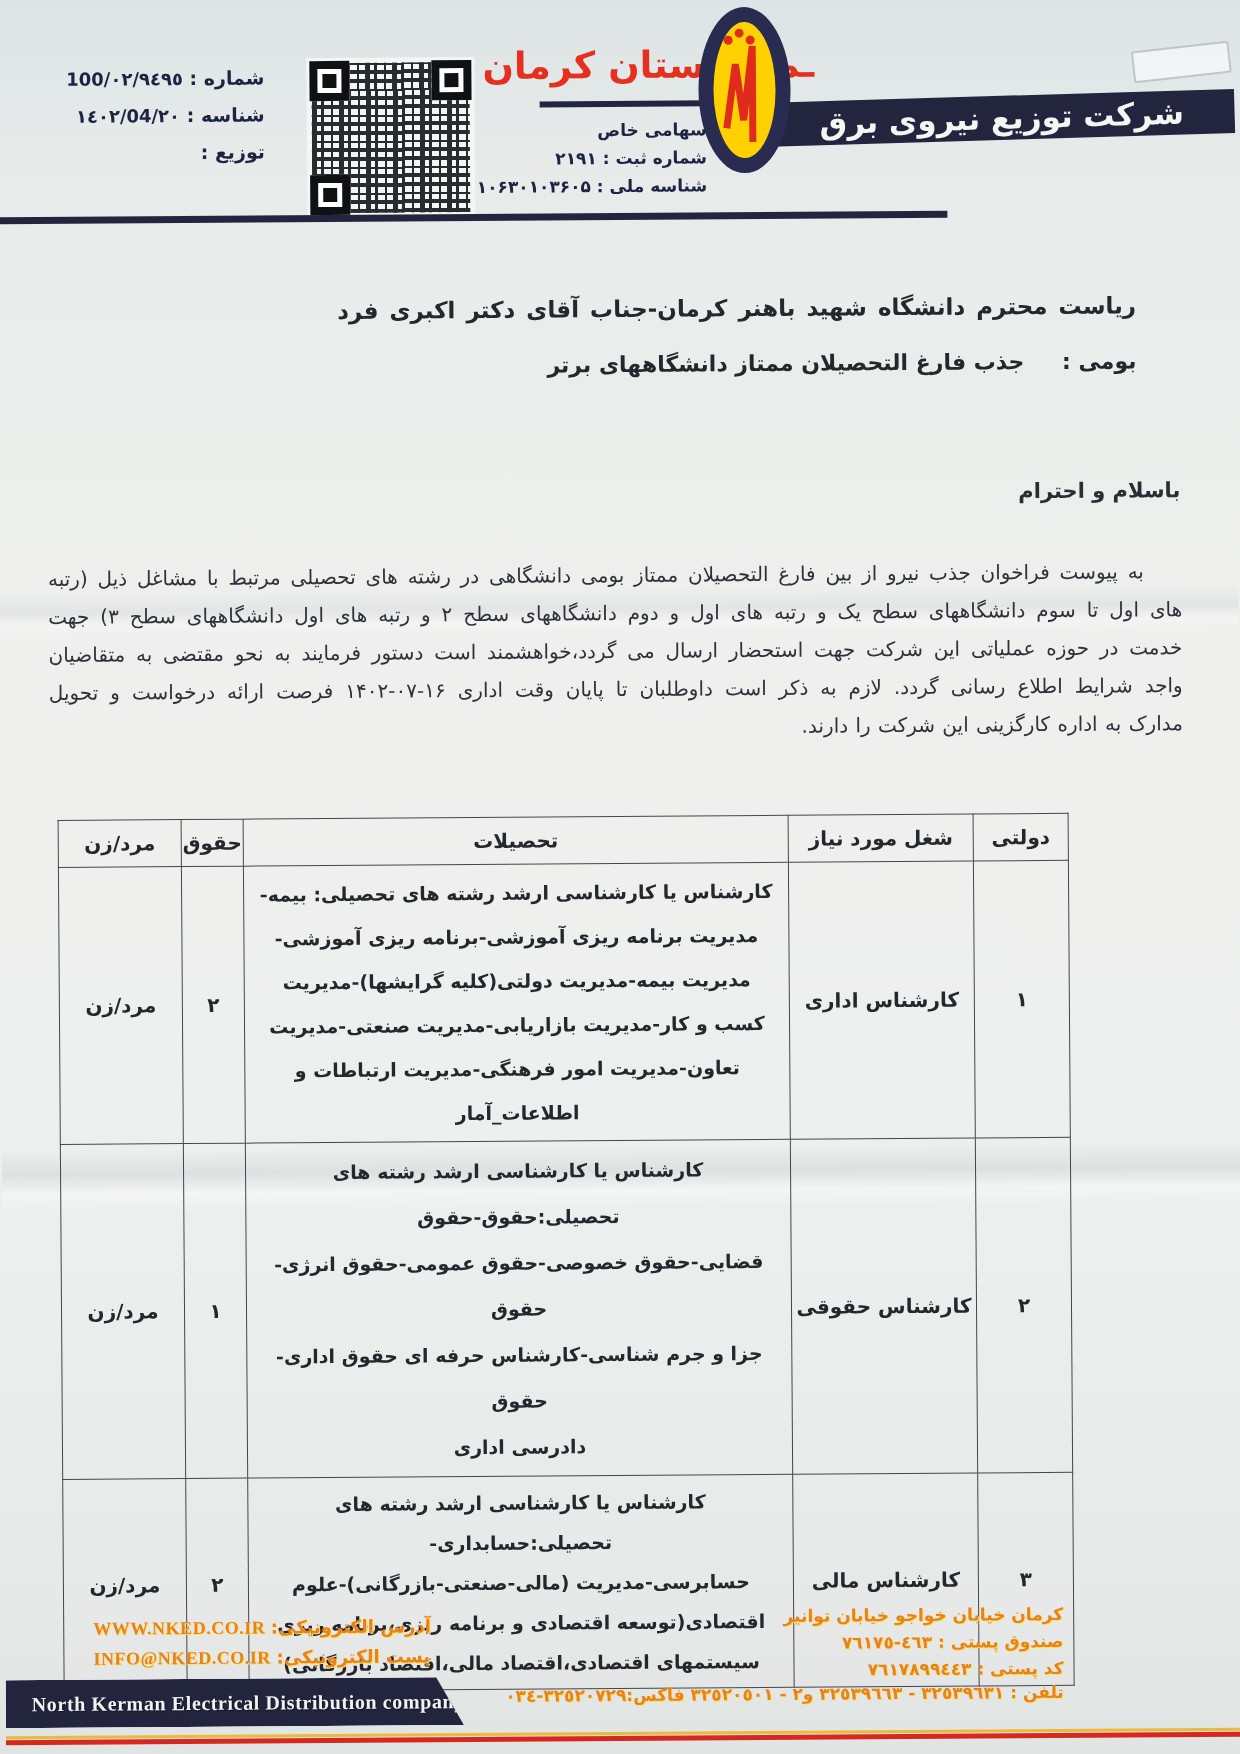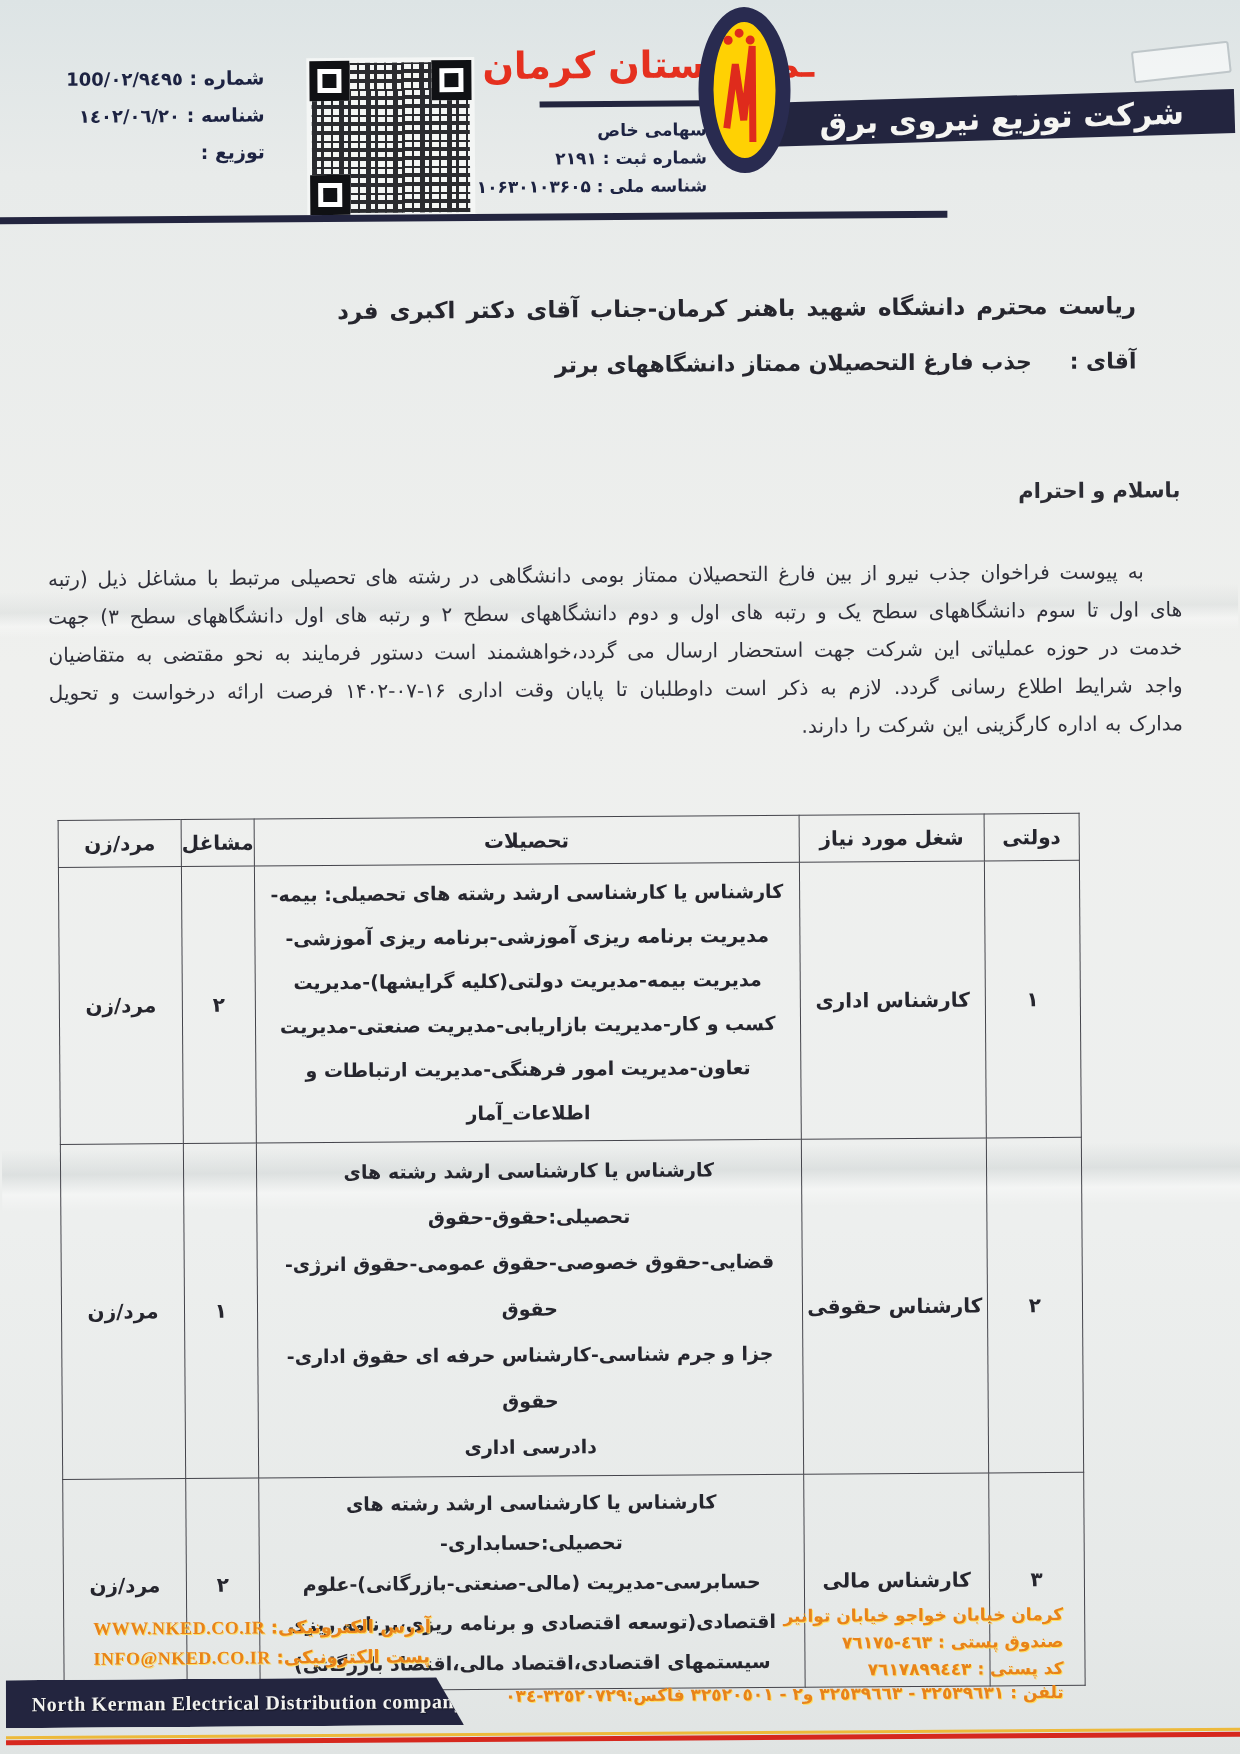--- a/index.html
+++ b/index.html
@@ -89,21 +89,21 @@
     <div class="fold f2"></div>
     <div class="tape"></div>
 
     <div class="meta">
       <div class="row">
         <span>شماره :</span>
         <span class="val">100/٠٢/٩٤٩٥</span>
       </div>
       <div class="row">
         <span>شناسه :</span>
-        <span class="val">١٤٠٢/٠٦/٢٠</span>
+        <span class="val">١٤٠٢/04/٢٠</span>
       </div>
       <div class="row">
         <span>توزیع :</span>
       </div>
     </div>
 
     <div class="qr">
       <div class="noise"></div>
       <div class="fp tl"></div>
       <div class="fp tr"></div>
@@ -125,21 +125,21 @@
     </div>
     <div class="company-sub">
       <div>سهامی خاص</div>
       <div>شماره ثبت : ۲۱۹۱</div>
       <div>شناسه ملی : ۱۰۶۳۰۱۰۳۶۰۵</div>
     </div>
     <div class="nav-rule"></div>
 
     <div class="recipient rtl">ریاست محترم دانشگاه شهید باهنر کرمان-جناب آقای دکتر اکبری فرد</div>
     <div class="subject rtl">
-      <span class="lbl">آقای :</span>
+      <span class="lbl">بومی :</span>
       <span class="txt">جذب فارغ التحصیلان ممتاز دانشگاههای برتر</span>
     </div>
     <div class="salutation rtl">باسلام و احترام</div>
 
     <div class="para">
       <div class="line stretch indent">به پیوست فراخوان جذب نیرو از بین فارغ التحصیلان ممتاز بومی دانشگاهی در رشته های تحصیلی مرتبط با مشاغل ذیل (رتبه</div>
       <div class="line stretch">های اول تا سوم دانشگاههای سطح یک و رتبه های اول و دوم دانشگاههای سطح ۲ و رتبه های اول دانشگاههای سطح ۳) جهت</div>
       <div class="line stretch">خدمت در حوزه عملیاتی این شرکت جهت استحضار ارسال می گردد،خواهشمند است دستور فرمایند به نحو مقتضی به متقاضیان</div>
       <div class="line stretch">واجد شرایط اطلاع رسانی گردد. لازم به ذکر است داوطلبان تا پایان وقت اداری ۱۶-۰۷-۱۴۰۲ فرصت ارائه درخواست و تحویل</div>
       <div class="line">مدارک  به اداره کارگزینی این شرکت را دارند.</div>
@@ -151,21 +151,21 @@
           <col style="width:185px">
           <col style="width:545px">
           <col style="width:62px">
           <col style="width:123px">
       </colgroup>
       <tbody>
           <tr>
         <th>دولتی</th>
         <th>شغل مورد نیاز</th>
         <th>تحصیلات</th>
-        <th>مشاغل</th>
+        <th>حقوق</th>
         <th>مرد/زن</th>
       </tr>
       <tr class="r1" style="height:274px">
         <td class="c">۱</td>
         <td class="c">کارشناس اداری</td>
         <td class="edu">
           <div>کارشناس یا کارشناسی ارشد رشته های تحصیلی: بیمه-</div>
           <div>مدیریت  برنامه ریزی آموزشی-برنامه ریزی آموزشی-</div>
           <div>مدیریت بیمه-مدیریت دولتی(کلیه گرایشها)-مدیریت</div>
           <div>کسب و کار-مدیریت بازاریابی-مدیریت صنعتی-مدیریت</div>

